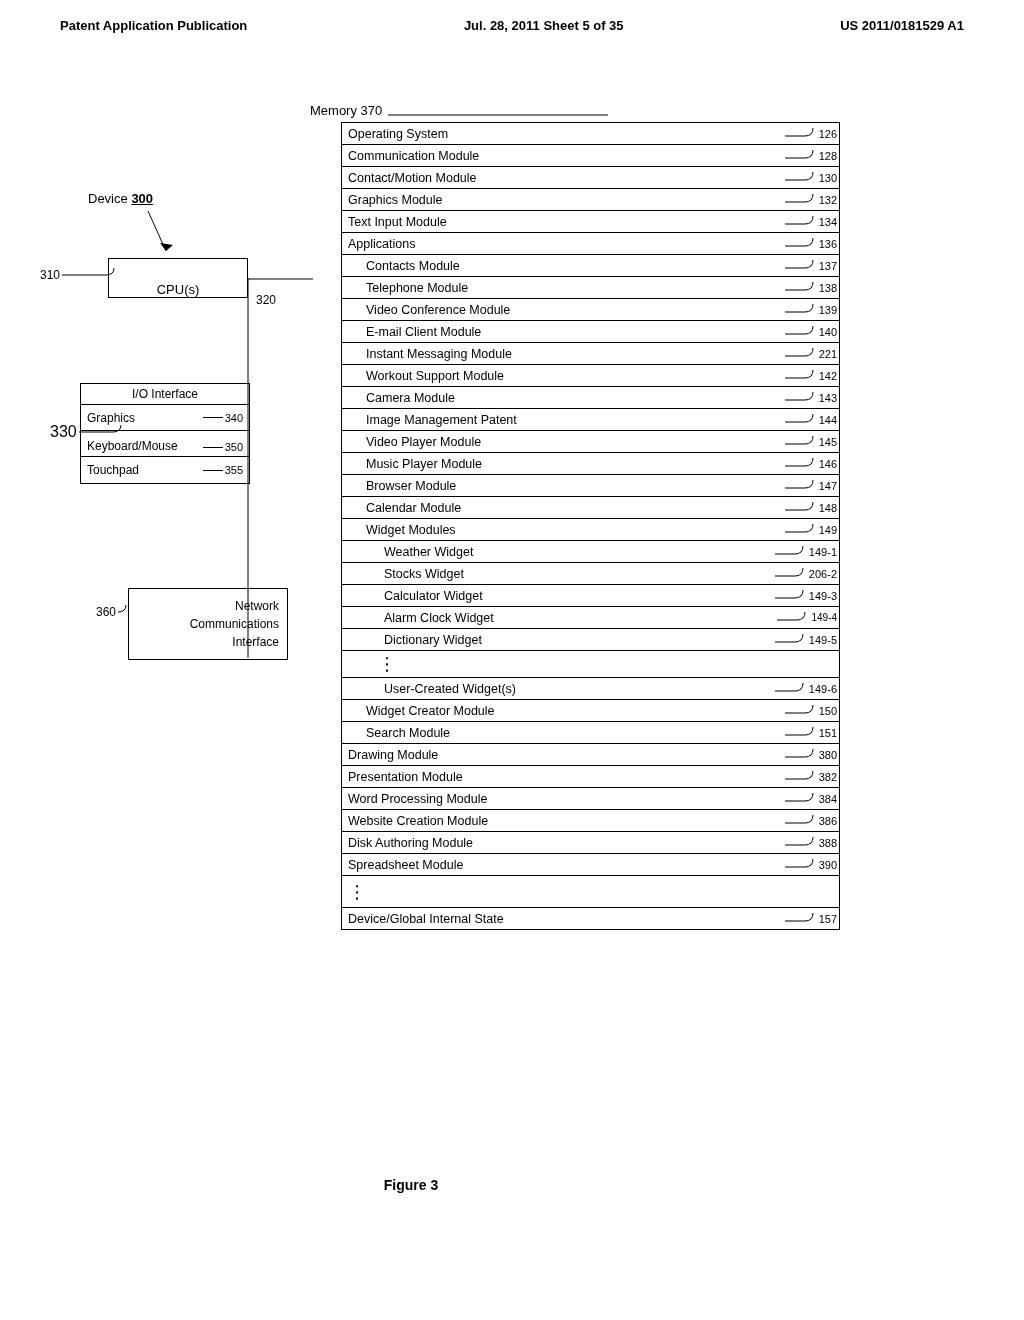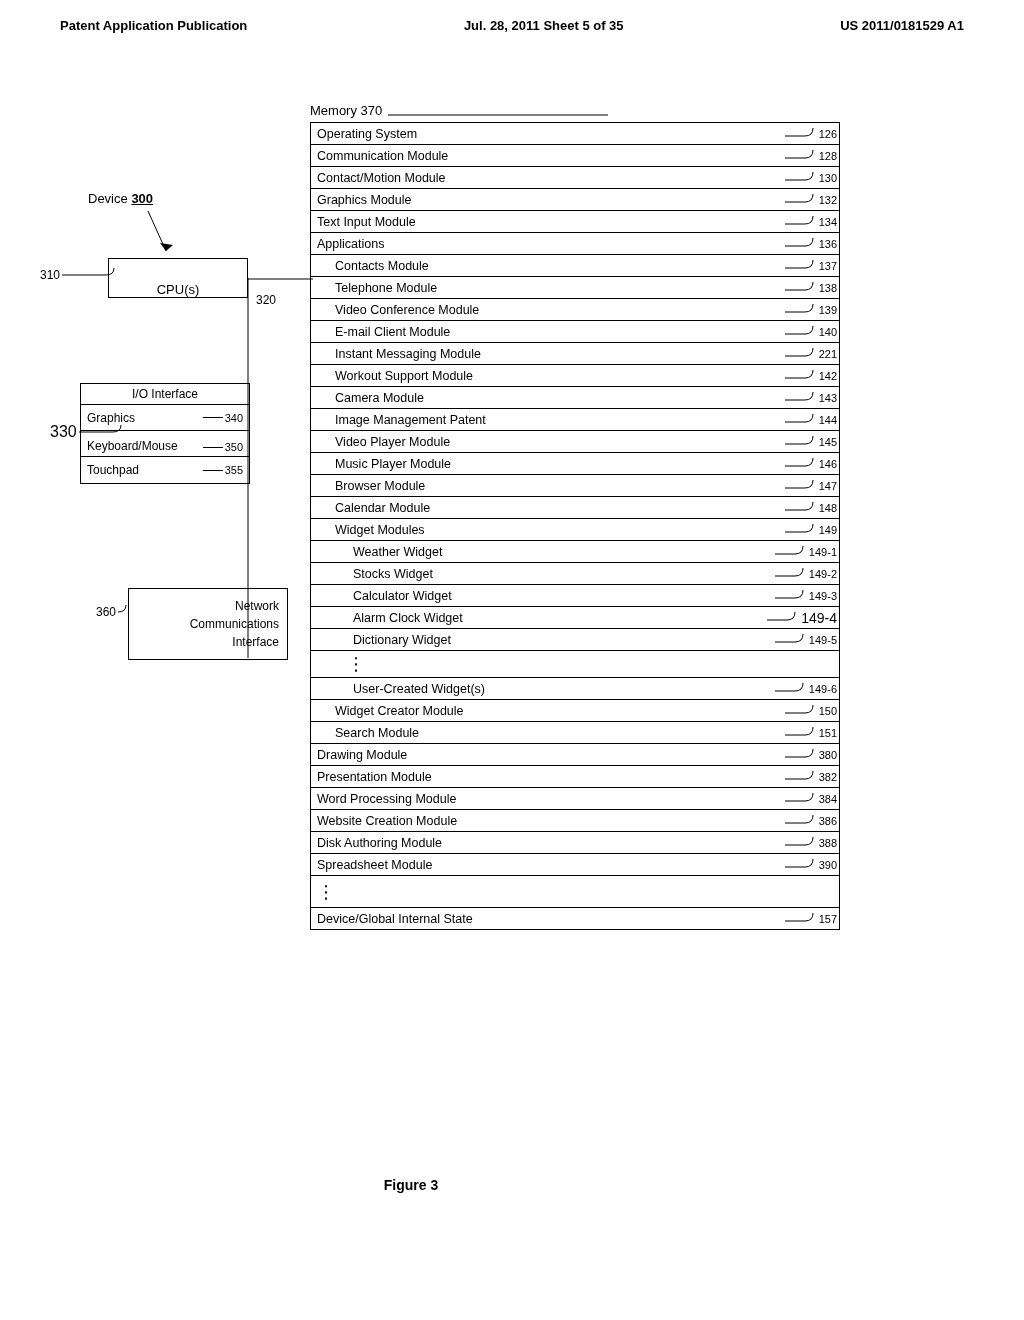--- a/index.html
+++ b/index.html
@@ -31,20 +31,21 @@
     .memory-box {
       position: absolute;
       left: 310px;
       top: 60px;
       width: 530px;
     }
 
     .module-list {
       border: 1px solid #000;
       border-bottom: none;
+      margin-left: 31px;
     }
 
     .module-row {
       display: flex;
       align-items: center;
       border-bottom: 1px solid #000;
       min-height: 22px;
       position: relative;
     }
 
@@ -302,39 +303,39 @@
             </svg>
             <span style="font-size: 11px;">149-1</span>
           </div>
         </div>
         <div class="module-row indent2">
           <span class="module-row-label">Stocks Widget</span>
           <div class="module-row-ref">
             <svg width="32" height="16" style="display: inline-block; vertical-align: middle; margin-right: 2px;">
               <path d="M0,10 L20,10 Q28,10 28,2" fill="none" stroke="#000" stroke-width="1"></path>
             </svg>
-            <span style="font-size: 11px;">149-2</span>
+            <span style="font-size: 11px;">206-2</span>
           </div>
         </div>
         <div class="module-row indent2">
           <span class="module-row-label">Calculator Widget</span>
           <div class="module-row-ref">
             <svg width="32" height="16" style="display: inline-block; vertical-align: middle; margin-right: 2px;">
               <path d="M0,10 L20,10 Q28,10 28,2" fill="none" stroke="#000" stroke-width="1"></path>
             </svg>
             <span style="font-size: 11px;">149-3</span>
           </div>
         </div>
         <div class="module-row indent2">
           <span class="module-row-label">Alarm Clock Widget</span>
           <div class="module-row-ref">
             <svg width="32" height="16" style="display: inline-block; vertical-align: middle; margin-right: 2px;">
               <path d="M0,10 L20,10 Q28,10 28,2" fill="none" stroke="#000" stroke-width="1"></path>
             </svg>
-            <span style="font-size: 14px; text-align: center;">149-4</span>
+            <span style="font-size: 10px; text-align: center;">149-4</span>
           </div>
         </div>
         <div class="module-row indent2">
           <span class="module-row-label">Dictionary Widget</span>
           <div class="module-row-ref">
             <svg width="32" height="16" style="display: inline-block; vertical-align: middle; margin-right: 2px;">
               <path d="M0,10 L20,10 Q28,10 28,2" fill="none" stroke="#000" stroke-width="1"></path>
             </svg>
             <span style="font-size: 11px;">149-5</span>
           </div>

